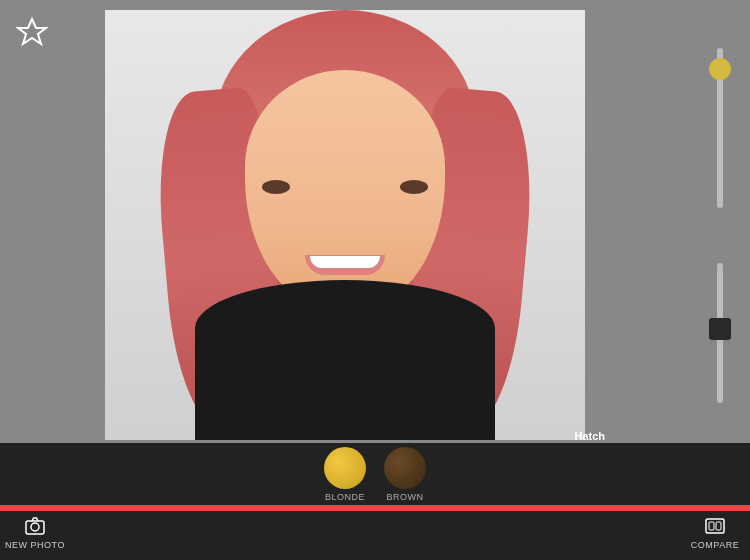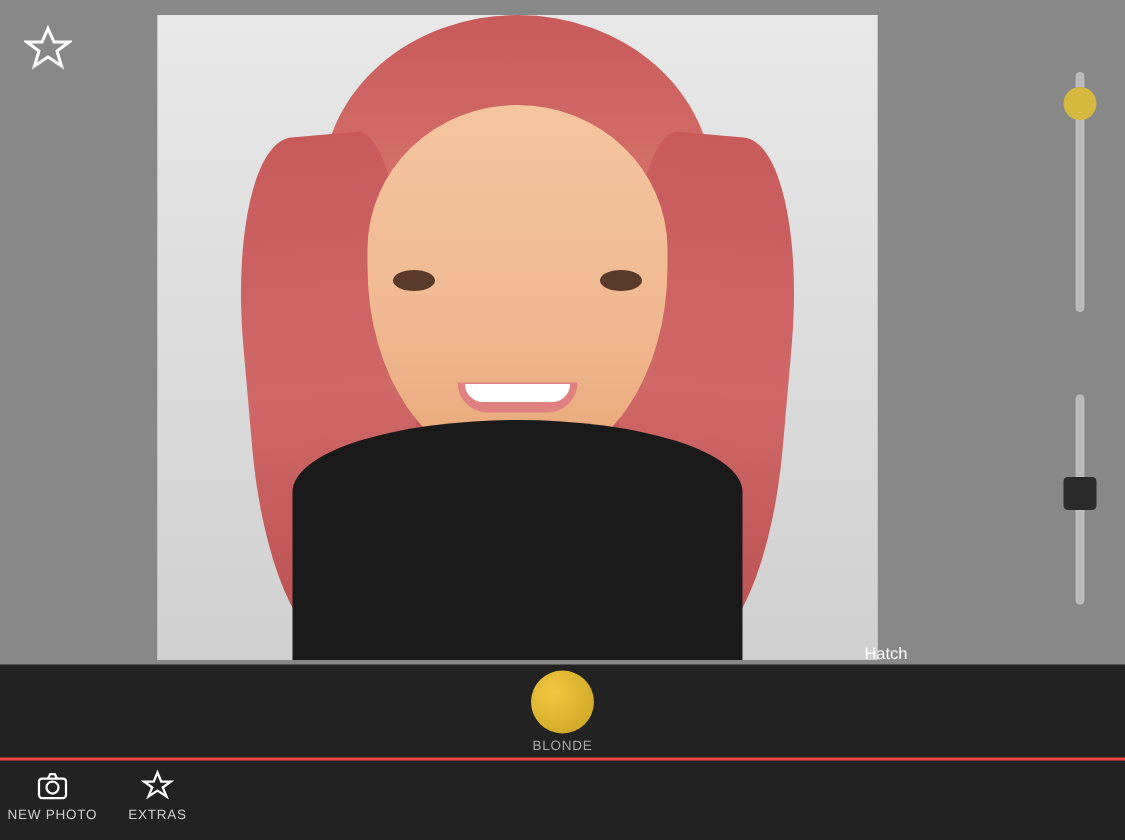--- a/index.html
+++ b/index.html
@@ -275,22 +275,22 @@
       inset: 3px;
       border-radius: 50%;
       background: transparent;
     }
 
     
     #tools-row {
       height: 48px;
       display: flex;
       align-items: center;
-      justify-content: flex-start;
-      border-top: 2px solid #ef4444;
+      justify-content: space-between;
+      border-top: 6px solid #ef4444;
     }
 
     .tool-item {
       display: flex;
       flex-direction: column;
       align-items: center;
       gap: 2px;
       cursor: pointer;
       min-width: 70px;
     }
@@ -315,21 +315,21 @@
     
     svg { display: block; }
 
     
     .hatch-label {
       position: absolute;
       bottom: 118px;
       right: 145px;
       color: white;
       font-size: 11px;
-      font-weight: 400;
+      font-weight: 700;
     }
 
     
     .swatch-match {
       position: relative;
     }
     .swatch-match .swatch-circle {
       background: transparent;
       border: 2px solid #aaa;
       display: flex;
@@ -382,20 +382,24 @@
 <div id="bottom-toolbar">
 
   <div id="swatches-row">
 
     <div class="swatch-item">
       <div class="swatch-circle swatch-blonde"></div>
       <span class="swatch-label">BLONDE</span>
     </div>
 
 
+    <div class="swatch-item">
+      <div class="swatch-circle swatch-brown"></div>
+      <span class="swatch-label">BROWN</span>
+    </div>
 
 
 
 
   </div>
 
   <div id="tools-row">
 
     <div class="tool-item">
       <div class="tool-icon">
@@ -403,25 +407,27 @@
           <rect x="2" y="6" width="18" height="13" rx="2" stroke="white" stroke-width="1.5"></rect>
           <circle cx="11" cy="12" r="4" stroke="white" stroke-width="1.5"></circle>
           <path d="M8 6 L9.5 3 L12.5 3 L14 6" stroke="white" stroke-width="1.5" fill="none"></path>
         </svg>
       </div>
       <span class="tool-label">NEW PHOTO</span>
     </div>
 
 
 
+
     <div class="tool-item">
       <div class="tool-icon">
         <svg width="22" height="22" viewBox="0 0 22 22" fill="none">
-          <polygon points="11,2 13.5,8 20,8 14.5,12 17,18 11,14 5,18 7.5,12 2,8 8.5,8" stroke="white" stroke-width="1.5" fill="none"></polygon>
+          <rect x="2" y="4" width="18" height="14" rx="1.5" stroke="white" stroke-width="1.5"></rect>
+          <rect x="5" y="7" width="5" height="8" rx="1" stroke="white" stroke-width="1" fill="none"></rect>
+          <rect x="12" y="7" width="5" height="8" rx="1" stroke="white" stroke-width="1" fill="none"></rect>
         </svg>
       </div>
-      <span class="tool-label">EXTRAS</span>
+      <span class="tool-label">COMPARE</span>
     </div>
-
 
 
   </div>
 </div>
 
 </body></html>

